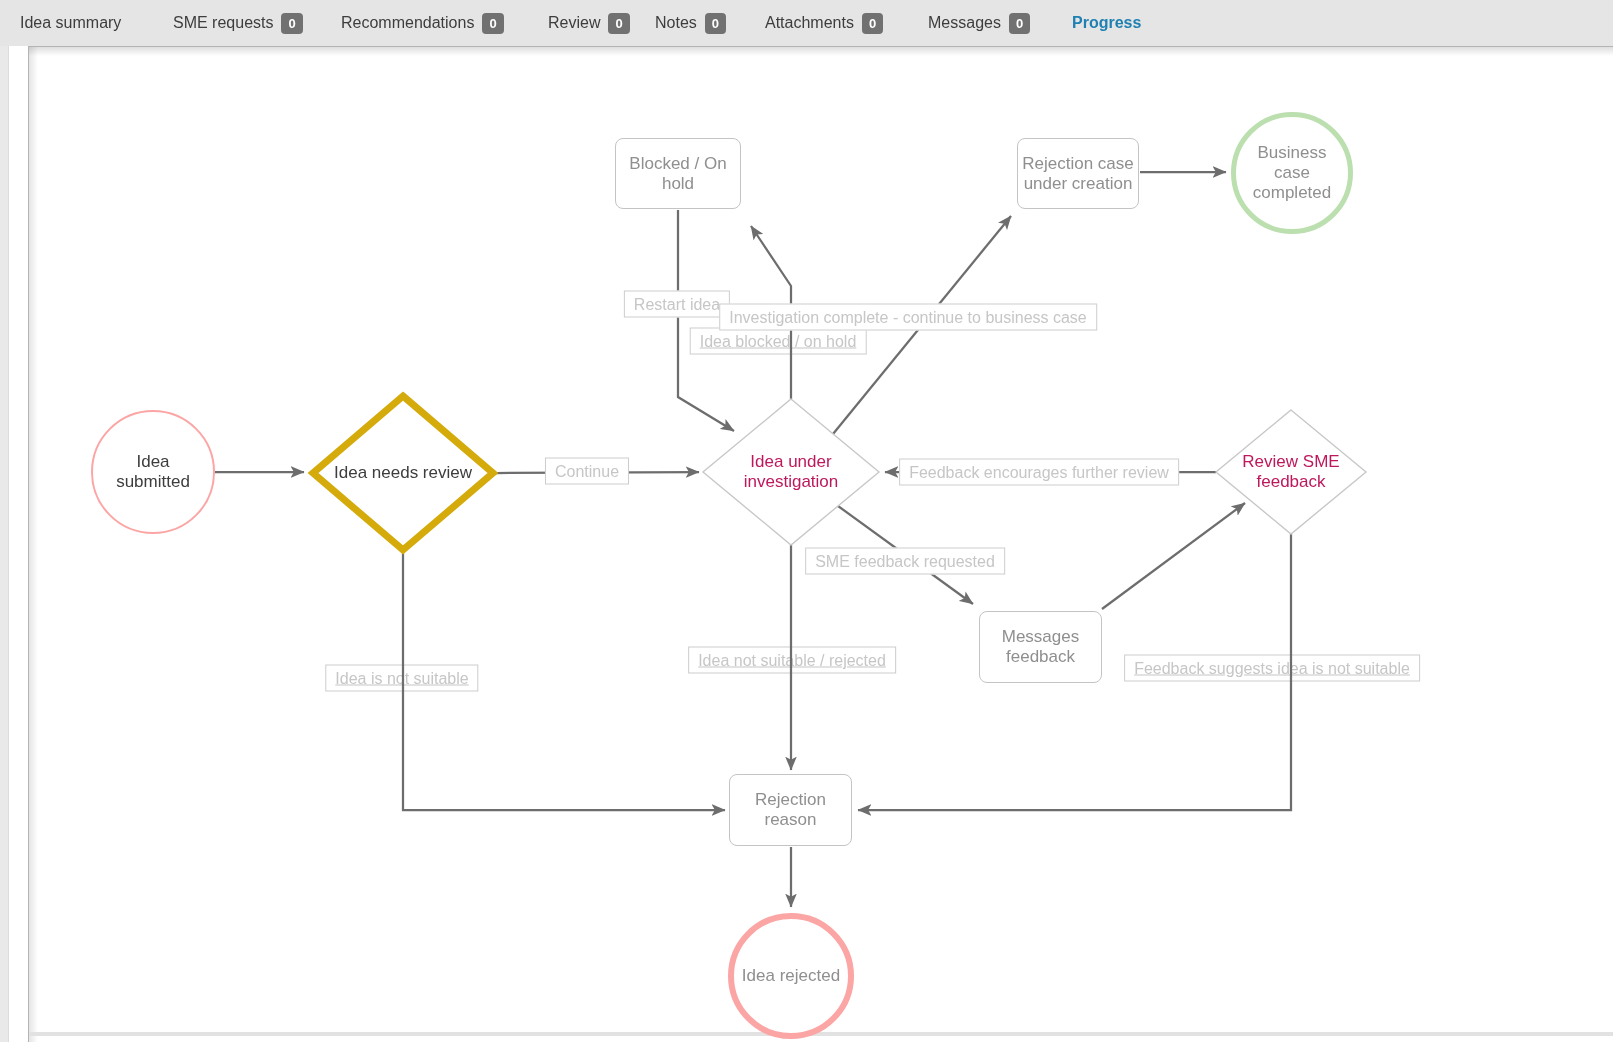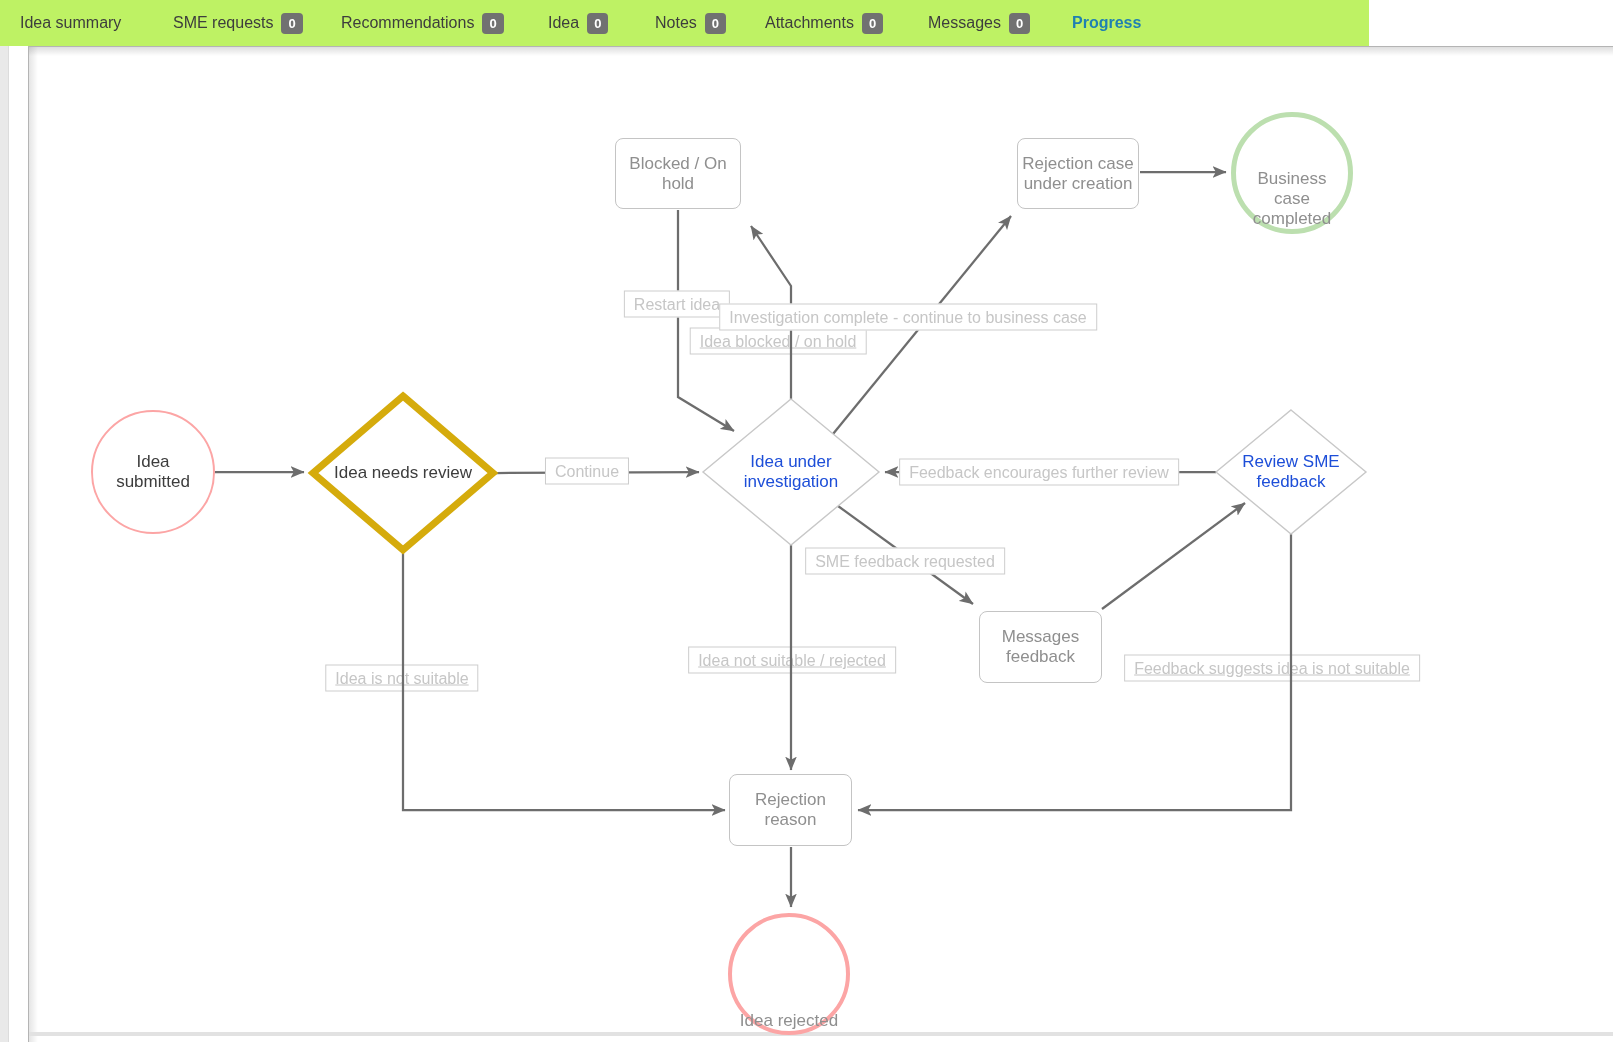--- a/index.html
+++ b/index.html
@@ -1,20 +1,20 @@
 <!DOCTYPE html>
 <html><head>
 <meta charset="utf-8">
 <style>
   html,body{margin:0;padding:0;background:#fff;}
   body{width:1613px;height:1042px;position:relative;overflow:hidden;
        font-family:"Liberation Sans", sans-serif;}
 
   
-  .tabbar{position:absolute;left:0;top:0;width:1369px;height:46px;background:#bef264;z-index:5;}
+  .tabbar{position:absolute;left:0;top:0;width:1613px;height:46px;background:#e5e5e5;z-index:5;}
   .tab{position:absolute;top:0;height:46px;display:flex;align-items:center;gap:8px;
        font-size:16px;color:#3d3d3d;cursor:pointer;white-space:nowrap;}
   .tab.active{color:#1f80b2;font-weight:bold;}
   .badge{display:inline-block;background:#717171;color:#fff;font-size:13px;font-weight:bold;
          line-height:15px;padding:3px 7px;border-radius:4px;}
 
   
   .left-strip{position:absolute;left:0;top:46px;width:8px;bottom:0;background:#e9e9e9;
               border-right:1px solid #dcdcdc;z-index:0;}
   .panel{position:absolute;left:28px;top:46px;right:0;bottom:0;background:#fff;
@@ -36,44 +36,44 @@
           background:#fff;border:1px solid #cdcdcd;color:#c6c6c6;font-size:16px;
           padding:3px 9px;line-height:19px;}
   .elabel.under{z-index:1;text-decoration:underline;}
   .elabel.over{z-index:3;}
 
   
   .node{position:absolute;z-index:4;display:flex;align-items:center;justify-content:center;
         text-align:center;color:#8f8f8f;font-size:17px;line-height:20px;background:#fff;}
   .node.dark{color:#3d3d3d;}
   .circle{border-radius:50%;border:2px solid #fca5a5;}
-  .circle.end-green{border:5px solid #bcdfaf;align-items:flex-end;}
-  .circle.end-red{border:4px solid #fca5a5;align-items:flex-end;}
+  .circle.end-green{border:5px solid #bcdfaf;}
+  .circle.end-red{border:6px solid #fca5a5;}
   .rrect{border:1.4px solid #c4c4c4;border-radius:8px;}
   .dlabel{position:absolute;z-index:4;transform:translate(-50%,-50%);text-align:center;
-          color:#1d4ed8;font-size:17px;line-height:20px;background:transparent;}
+          color:#be185d;font-size:17px;line-height:20px;background:transparent;}
   .dlabel.dark{color:#3d3d3d;}
 </style>
 </head>
 <body>
 
 <div class="tabbar">
   <div class="tab" style="left:20px">
       <span>Idea summary</span>
     </div>
   <div class="tab" style="left:173px">
       <span>SME requests</span>
       <span class="badge">0</span>
     </div>
   <div class="tab" style="left:341px">
       <span>Recommendations</span>
       <span class="badge">0</span>
     </div>
   <div class="tab" style="left:548px">
-      <span>Idea</span>
+      <span>Review</span>
       <span class="badge">0</span>
     </div>
   <div class="tab" style="left:655px">
       <span>Notes</span>
       <span class="badge">0</span>
     </div>
   <div class="tab" style="left:765px">
       <span>Attachments</span>
       <span class="badge">0</span>
     </div>

